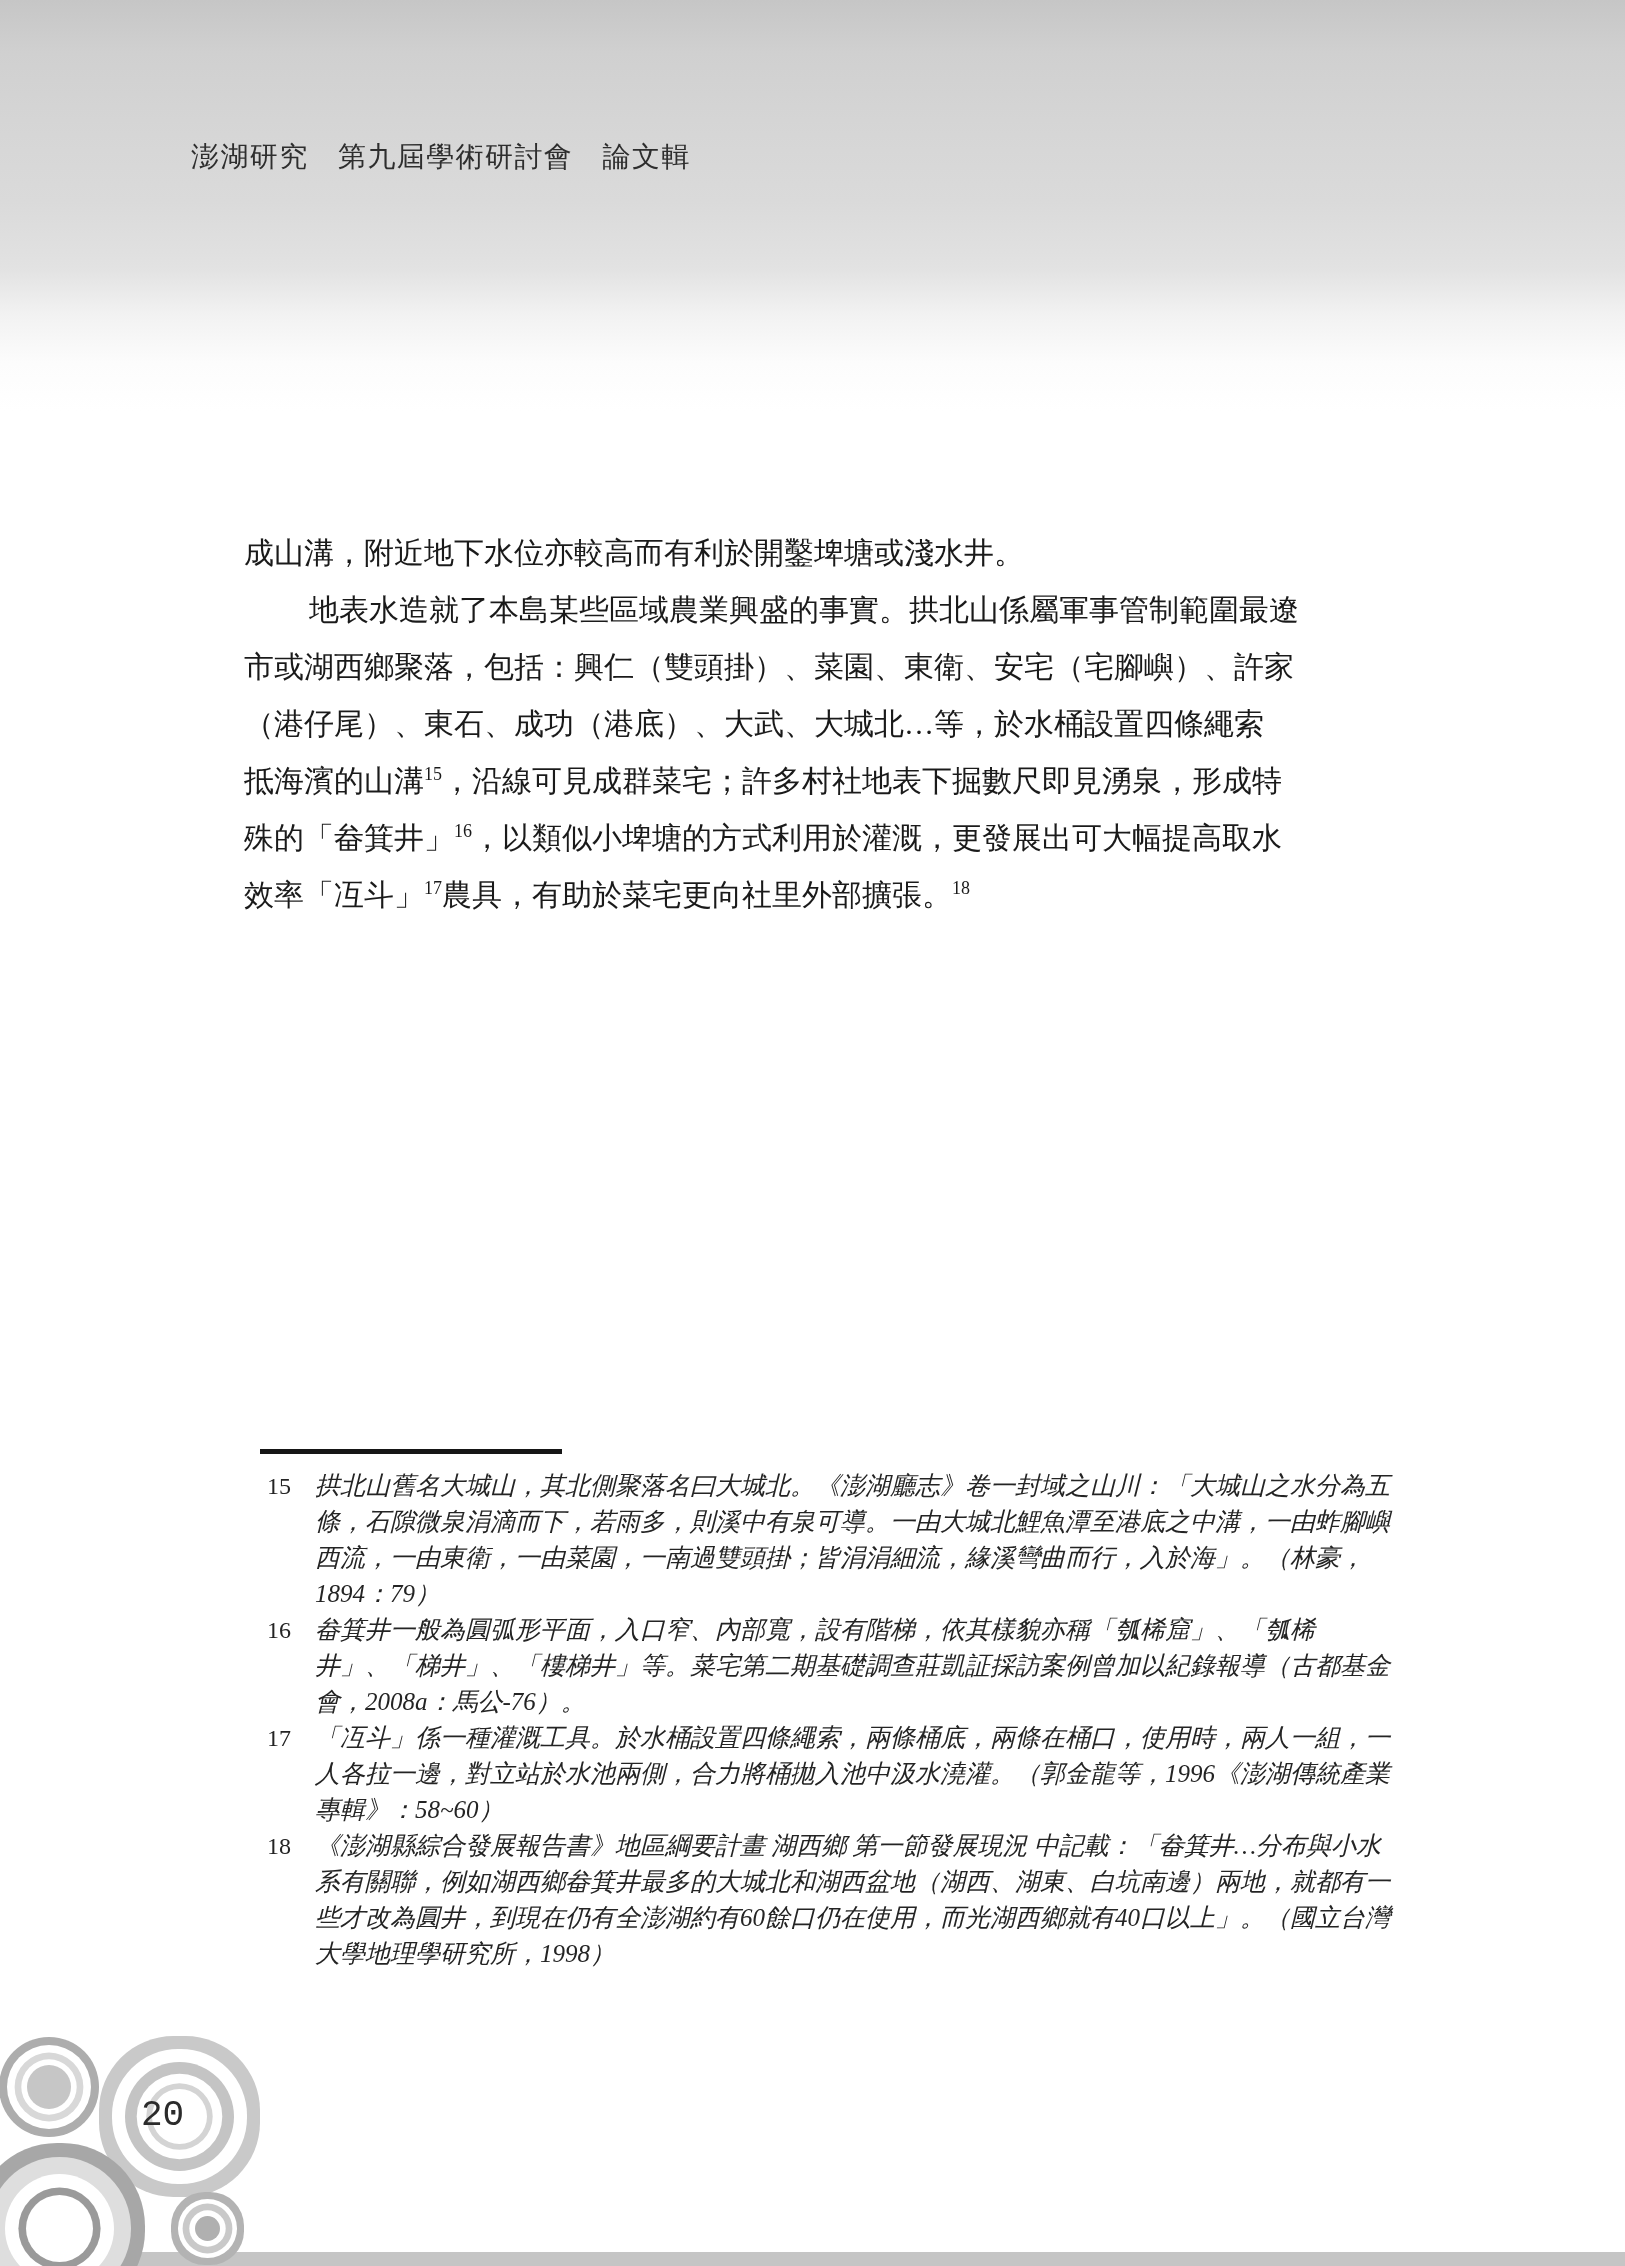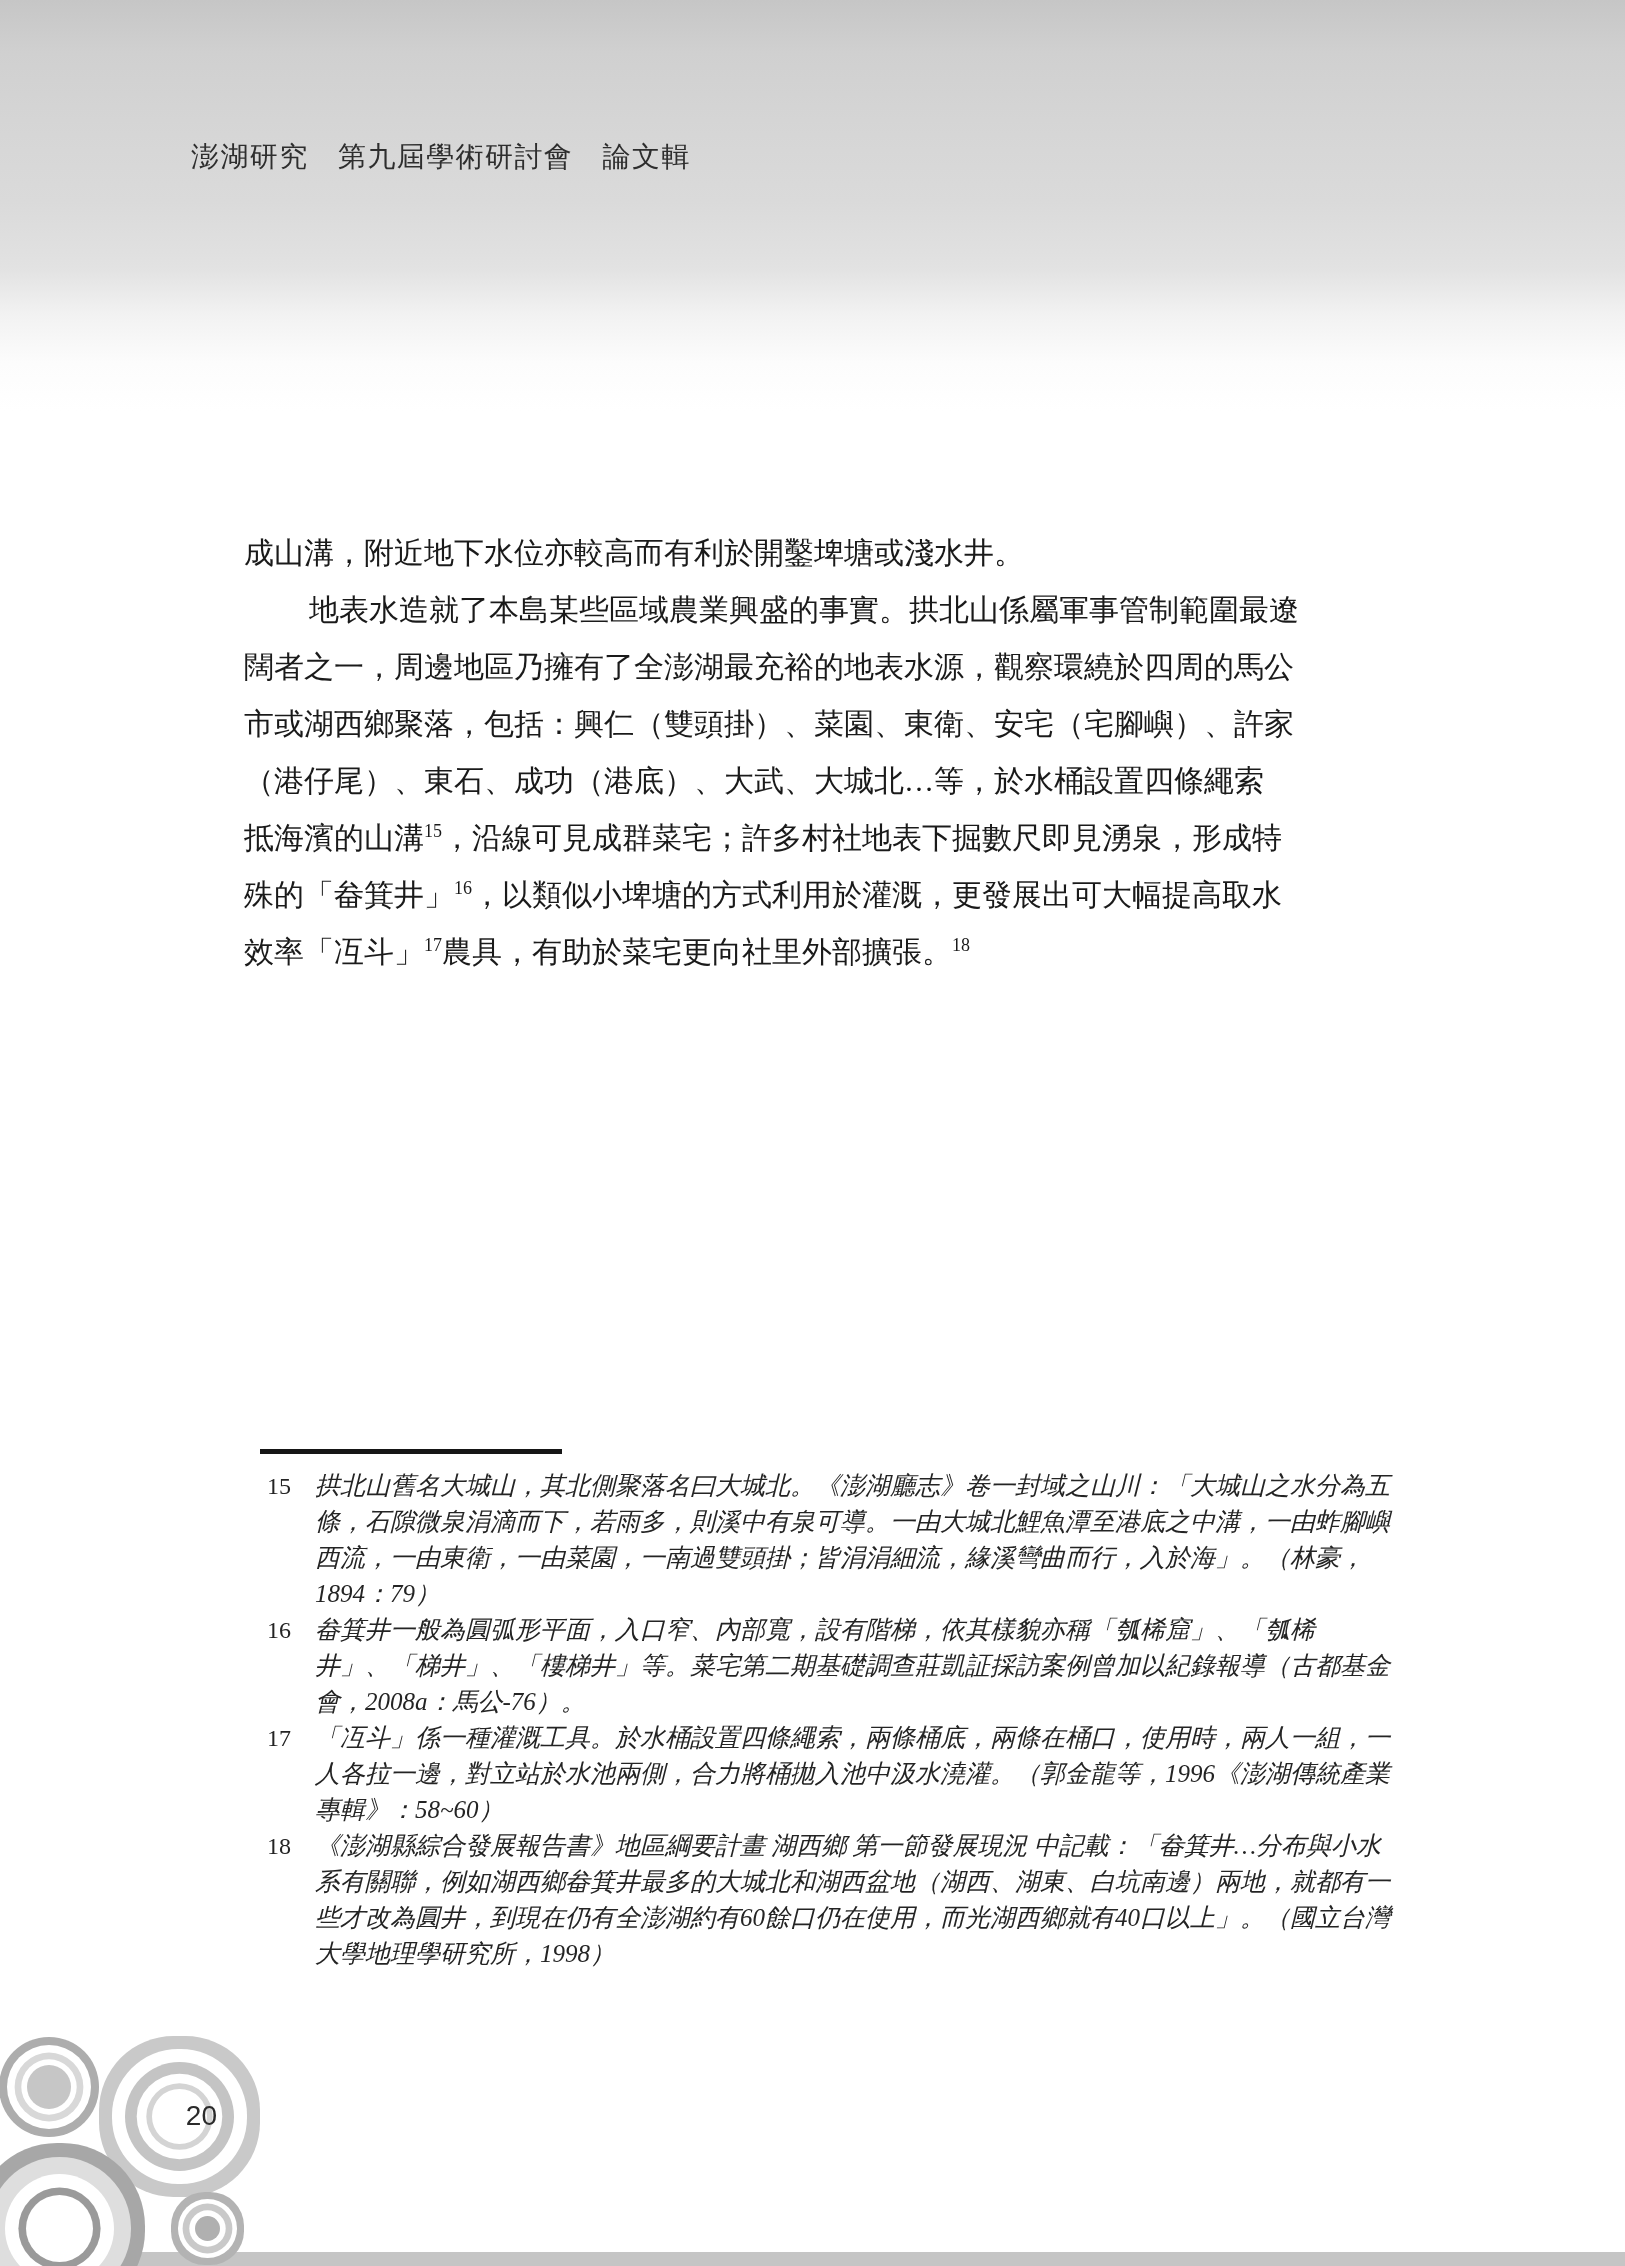--- a/index.html
+++ b/index.html
@@ -53,36 +53,35 @@
   .circ-c {
     left:26px; top:2195px; width:67px; height:67px; background:#ffffff;
     box-shadow: 0 0 0 7.6px #9a9a9a, 0 0 0 21px #ffffff, 0 0 0 38px #dedede, 0 0 0 52px #a7a7a7;
   }
   .circ-d {
     left:195px; top:2216px; width:25px; height:25px; background:#b0b0b0;
     box-shadow: 0 0 0 5.7px #ffffff, 0 0 0 12.4px #c9c9c9, 0 0 0 17px #ffffff, 0 0 0 24px #b3b3b3;
   }
   .page-number {
     position:absolute; left:141px; top:2096px; width:76px; height:40px;
-    text-align:right; line-height:40px; z-index:3;
-    font-family:Liberation Sans, sans-serif;
-    font-size:28px; color:#2b2b2b;
+    text-align:left; line-height:40px; z-index:3;
+    font-family:Liberation Mono, monospace;
+    font-size:36px; color:#2b2b2b;
   }
 </style>
 </head>
 <body>
 
 <div class="page">
 
   <div class="doc-header">澎湖研究　第九屆學術研討會　論文輯</div>
 
   <div class="body-text">
     <div class="body-line"><span>成山溝，附近地下水位亦較高而有利於開鑿埤塘或淺水井。</span></div>
     <div class="body-line indent"><span>地表水造就了本島某些區域農業興盛的事實。拱北山係屬軍事管制範圍最遼</span></div>
-    <div class="body-line"><span>闊者之一，周邊地區乃擁有了全澎湖最充裕的地表水源，觀察環繞於四周的馬公</span></div>
     <div class="body-line"><span>市或湖西鄉聚落，包括：興仁（雙頭掛）、菜園、東衛、安宅（宅腳嶼）、許家</span></div>
     <div class="body-line"><span>（港仔尾）、東石、成功（港底）、大武、大城北…等，於水桶設置四條繩索</span></div>
     <div class="body-line"><span>抵海濱的山溝</span><sup>15</sup><span>，沿線可見成群菜宅；許多村社地表下掘數尺即見湧泉，形成特</span></div>
     <div class="body-line"><span>殊的「畚箕井」</span><sup>16</sup><span>，以類似小埤塘的方式利用於灌溉，更發展出可大幅提高取水</span></div>
     <div class="body-line"><span>效率「冱斗」</span><sup>17</sup><span>農具，有助於菜宅更向社里外部擴張。</span><sup>18</sup></div>
   </div>
 
   <div class="fn-divider"></div>
 
   <div class="footnotes">

